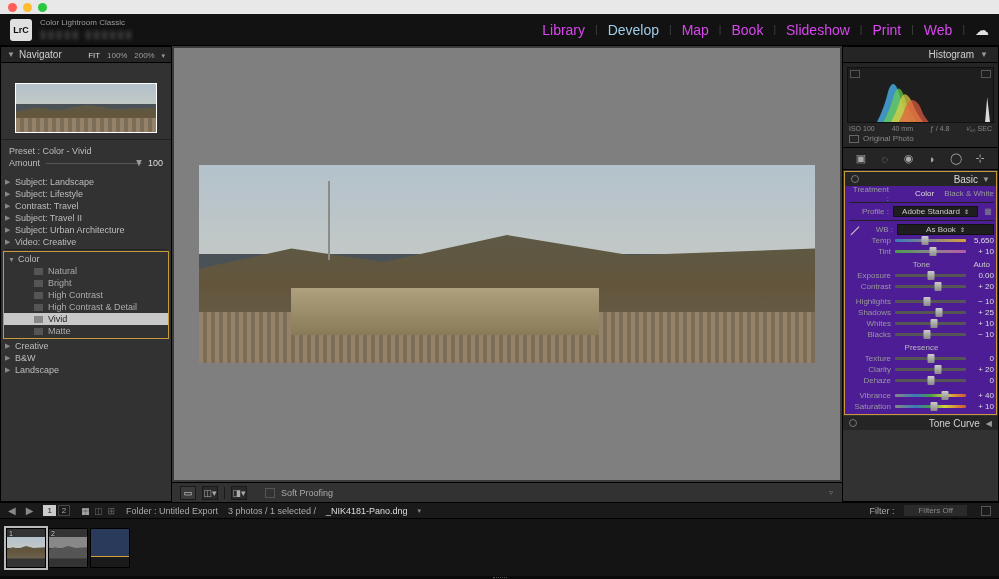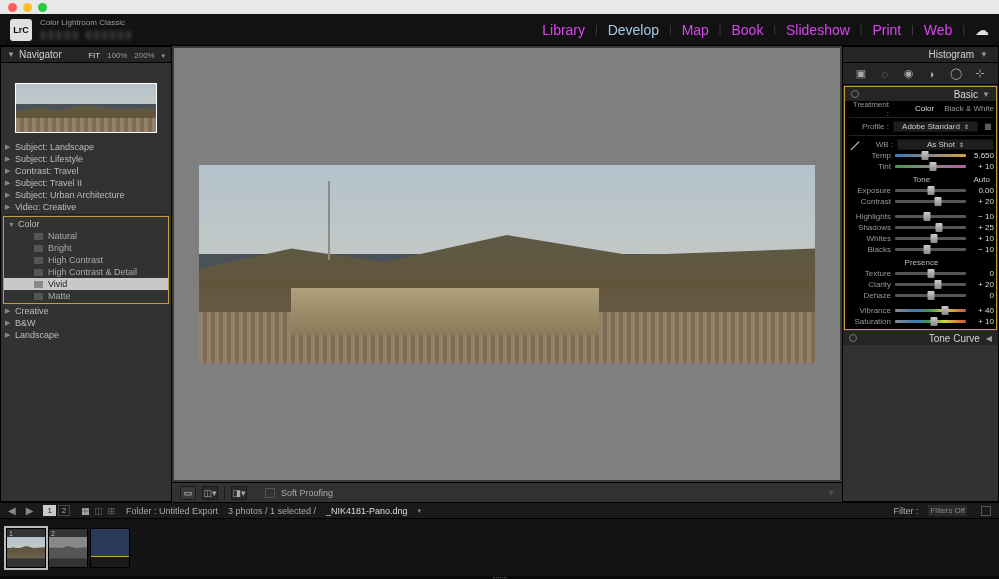--- a/index.html
+++ b/index.html
@@ -87,21 +87,21 @@
   .histo-meta { display:flex; justify-content:space-between; font-size:7px; color:#888; padding:2px 2px 0;}
   .histo-orig { font-size:8px; color:#888; padding:2px 2px 0;}
   .histo-orig::before{content:"";display:inline-block;width:8px;height:6px;border:1px solid #666; margin-right:4px; vertical-align:middle;}
 
   .tool-strip { height:22px; background:#252525; display:flex; align-items:center; justify-content:space-around; border-bottom:1px solid #000; padding:0 6px;}
   .tool-strip span { width:14px; height:14px; display:flex; align-items:center; justify-content:center; color:#aaa; font-size:11px; cursor:pointer;}
 
   .r-highlight { border:1px solid #c99a3b; margin:1px; }
   .sub-hdr { height:14px; background:#252525; display:flex; align-items:center; justify-content:space-between; padding:0 6px; font-size:10px; color:#d8d8d8;text-align:center; }
   .sub-hdr .eye { width:8px; height:8px; border:1px solid #777; border-radius:50%; }
-  .basic-body { background:#000000; padding:2px 2px 2px 4px; font-size:8px; }
+  .basic-body { background:#4c1d95; padding:2px 2px 2px 4px; font-size:8px; }
   .brow { display:flex; align-items:center; height:11px; gap:4px; }
   .brow .lbl { width:40px; text-align:right; color:#999; }
   .pill { background:#1e1e1e; border:1px solid #111; padding:0 4px; height:11px; display:flex; align-items:center; font-size:8px; color:#ccc;}
   .pill.full{ flex:1; justify-content:center;}
   .slider-row { display:flex; align-items:center; height:11px; gap:2px; }
   .slider-row .lbl { width:42px; text-align:right; color:#999; font-size:8px;}
   .slider-row .track { flex:1; height:3px; background:#555; position:relative; margin:0 2px; border-radius:1px;}
   .slider-row .track.temp { background:linear-gradient(90deg,#3a7ab8,#888 50%, #d4a23a); }
   .slider-row .track.tint { background:linear-gradient(90deg,#4a9a4a,#888 50%, #b85aa8); }
   .slider-row .track.vib { background:linear-gradient(90deg,#888 0%, #3a7ab8 30%, #4a9a4a 50%, #d4d43a 70%, #d4523a 100%); }
@@ -117,21 +117,21 @@
 
   
   .info-bar { height:16px; background:#1a1a1a; display:flex; align-items:center; padding:0 8px; font-size:9px; color:#aaa; border-top:1px solid #000; gap:10px;}
   .info-bar .nav-arrow{ color:#888; font-size:10px;}
   .info-bar .pages{ display:flex; gap:2px;}
   .info-bar .pages span{ padding:0 3px; border:1px solid #444; font-size:8px;}
   .info-bar .pages .a{ background:#ccc; color:#222; border-color:#ccc;}
   .info-bar .grid-icons span{ color:#666; margin:0 1px; font-size:9px;}
   .info-bar .grid-icons span.a{ color:#ccc;}
   .info-bar .spacer{flex:1;}
-  .info-bar .filter-sel{ background:#2a2a2a; padding:1px 2px; font-size:8px; color:#888;}
+  .info-bar .filter-sel{ background:#2a2a2a; padding:1px 14px; font-size:8px; color:#888;}
 
   .filmstrip { height:58px; background:#141414; display:flex; align-items:center; padding:2px 6px; gap:2px; border-top:1px solid #000;}
   .filmstrip .fthumb { width:40px; height:40px; background:#333; border:1px solid #000; position:relative;}
   .filmstrip .fthumb.sel { outline:2px solid #bbb; }
   .filmstrip .fthumb .num{position:absolute; top:1px; left:2px; font-size:7px; color:#ccc; text-shadow:0 0 2px #000;}
   .filmstrip .fthumb .mini{ position:absolute; inset:8px 0; }
 
   .footer-grip { height:3px; background:#0a0a0a; display:flex; justify-content:center; align-items:center;}
   .footer-grip span{ width:14px; height:1px; border-top:1px dotted #555;}
 
@@ -190,20 +190,31 @@
       </div>
     </div>
     <div class="nav-preview">
       <div class="thumb">
         <div class="sky"></div>
           <div class="hill"></div>
           <div class="bldg"></div>
       </div>
     </div>
 
+    <div class="preset-info">
+      <div class="row">
+        <span>Preset :</span>&nbsp;
+        <span style="flex:1">Color - Vivid</span>
+      </div>
+      <div class="row">
+        <span>Amount</span>
+        <div class="mini-slider"></div>
+        <span class="val">100</span>
+      </div>
+    </div>
 
     <div class="preset-tree">
       <div class="grp">Subject: Landscape</div>
       <div class="grp">Subject: Lifestyle</div>
       <div class="grp">Contrast: Travel</div>
       <div class="grp">Subject: Travel II</div>
       <div class="grp">Subject: Urban Architecture</div>
       <div class="grp">Video: Creative</div>
       <div class="hr"></div>
       <div class="highlight-box">
@@ -243,20 +254,40 @@
       <div class="spacer"></div>
       <span class="collapse">▿</span>
     </div>
   </div>
 
   <div class="panel right">
     <div class="panel-hdr r">
       <span>Histogram</span>
       <span class="tri">▼</span>
     </div>
+    <div class="histo-box">
+      <div class="histo">
+        <div class="clip-tl"></div>
+        <div class="clip-tr"></div>
+        <svg viewBox="0 0 100 50" preserveAspectRatio="none">
+          <path d="M10 50 Q22 40 28 15 Q32 5 36 20 Q40 35 48 45 L60 48 L75 49 L90 50 Z" fill="#49b0e6" opacity="0.8"></path>
+          <path d="M14 50 Q26 40 32 18 Q36 8 40 24 Q46 38 55 46 L68 48 L82 49 L92 50 Z" fill="#6ad04a" opacity="0.7"></path>
+          <path d="M18 50 Q30 42 36 22 Q40 12 46 28 Q52 40 62 47 L76 48 L90 48 L98 49 L98 50 Z" fill="#e6d040" opacity="0.7"></path>
+          <path d="M22 50 Q34 44 40 26 Q46 16 52 32 Q58 42 68 47 L82 47 L94 44 L98 42 L98 50 Z" fill="#e65a40" opacity="0.7"></path>
+          <path d="M90 50 L94 44 L96 20 L98 38 L98 50 Z" fill="#eee" opacity="0.9"></path>
+        </svg>
+      </div>
+      <div class="histo-meta">
+        <span>ISO 100</span>
+        <span>40 mm</span>
+        <span>ƒ / 4.8</span>
+        <span>¹⁄₆₀ SEC</span>
+      </div>
+      <div class="histo-orig">Original Photo</div>
+    </div>
 
     <div class="tool-strip">
       <span>▣</span>
       <span>◌</span>
       <span>◉</span>
       <span>◗</span>
       <span>◯</span>
       <span>⊹</span>
     </div>
 
@@ -283,21 +314,21 @@
           </div>
           <span style="width:12px;text-align:center;color:#888;">▦</span>
         </div>
         <div class="divider"></div>
         <div class="brow">
           <svg class="dropper" viewBox="0 0 16 16">
               <path d="M2 14 L5 11 L11 5 L13 3 L14 4 L12 6 L6 12 L3 15 Z" fill="#ccc"></path>
             </svg>
           <span class="lbl" style="width:28px">WB :</span>
           <div class="pill full">
-            <span>As Shot</span>
+            <span>As Book</span>
               <span style="margin-left:4px;font-size:6px;">⇕</span>
           </div>
         </div>
         <div class="slider-row">
             <span class="lbl">Temp</span>
             <div class="track temp">
               <div class="knob" style="left:42%"></div>
             </div>
             <span class="val">5,650</span>
           </div>

